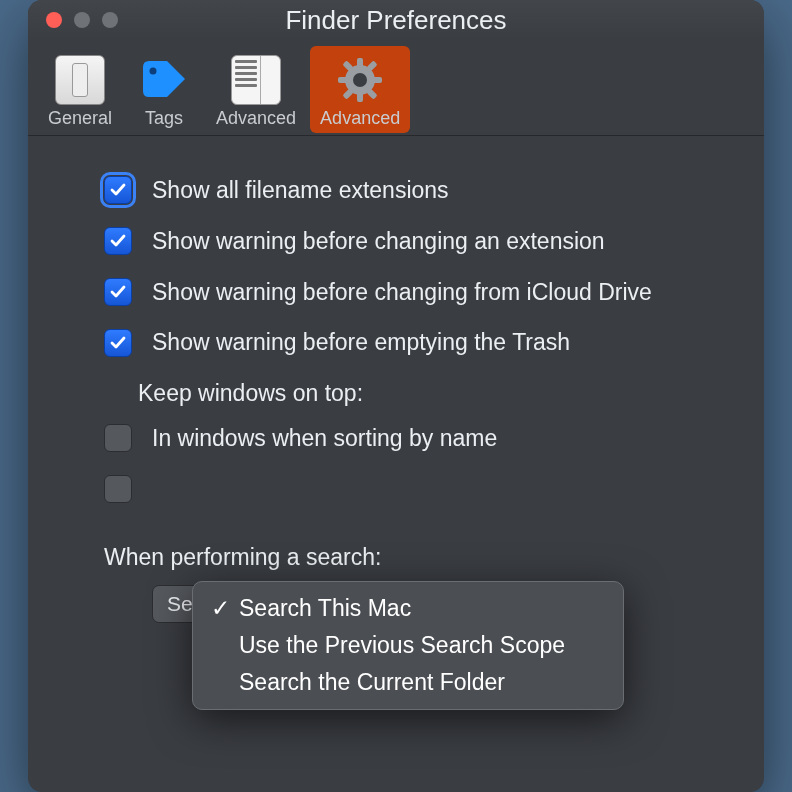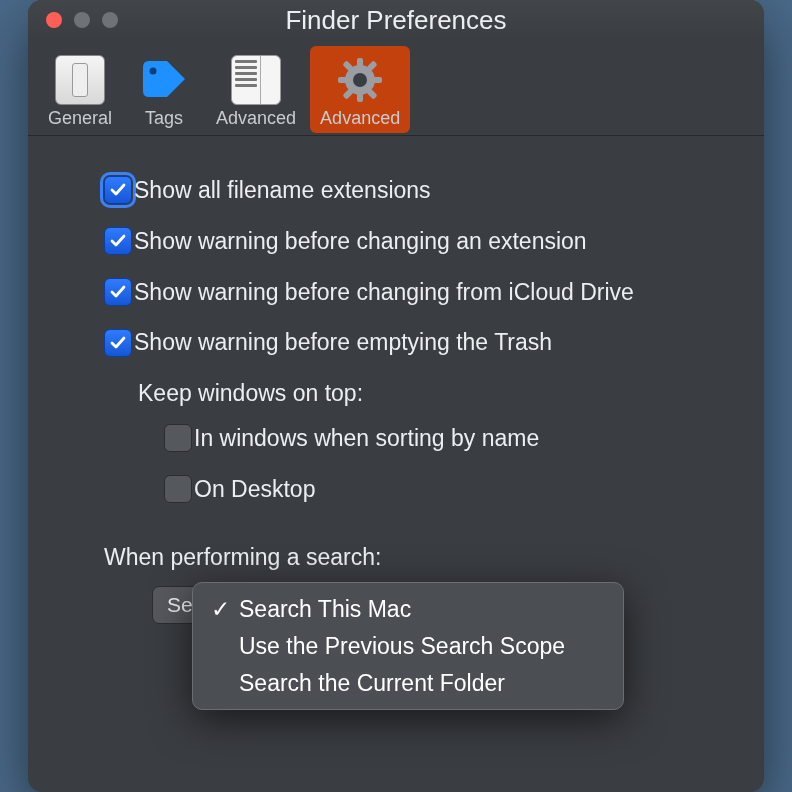--- a/index.html
+++ b/index.html
@@ -38,23 +38,23 @@
   .ico-sidebar{
     width:48px;height:48px;background:#f5f5f5;border:1px solid #999;border-radius:6px;
     display:flex;
   }
   .ico-sidebar .sb{width:22px;border-right:1px solid #aaa;padding:4px 3px;display:flex;flex-direction:column;gap:3px;}
   .ico-sidebar .sb span{display:block;height:3px;background:#777;border-radius:1px;}
   .ico-adv-wrap{display:flex;align-items:center;justify-content:center;width:56px;height:56px;}
   .content{
     padding:40px 20px 20px 76px;color:#eceff2;font-size:23px;line-height:1.25;
   }
-  .row{display:flex;align-items:center;gap:2px;margin-bottom:22px;}
+  .row{display:flex;align-items:center;gap:20px;margin-bottom:22px;}
   .grp-label{margin:6px 0 16px 34px;}
-  .sub{margin-left:60px;}
+  .sub{}
   .cb{
     width:26px;height:26px;border-radius:6px;flex:0 0 26px;
     display:flex;align-items:center;justify-content:center;
     background:#55585d;border:1px solid #2b2d30;
   }
   .cb.checked{
     background:linear-gradient(#2f7bff,#1556d6);
     border:1px solid #0c3fa3;
   }
   .cb.checked.focus{outline:3px solid #3b82f6;outline-offset:1px;}
@@ -200,21 +200,20 @@
       <div class="cb">
         
       </div>
       <span>In windows when sorting by name</span>
     </div>
 
     <div class="row sub">
       <div class="cb">
         
       </div>
-      <span>On Desktop</span>
     </div>
 
     <div class="section-label">When performing a search:</div>
 
     <div class="dropdown-wrap">
       <div class="dropdown-btn">
         <span>Search This Mac</span>
         <span class="dd-chev"></span>
       </div>
 

